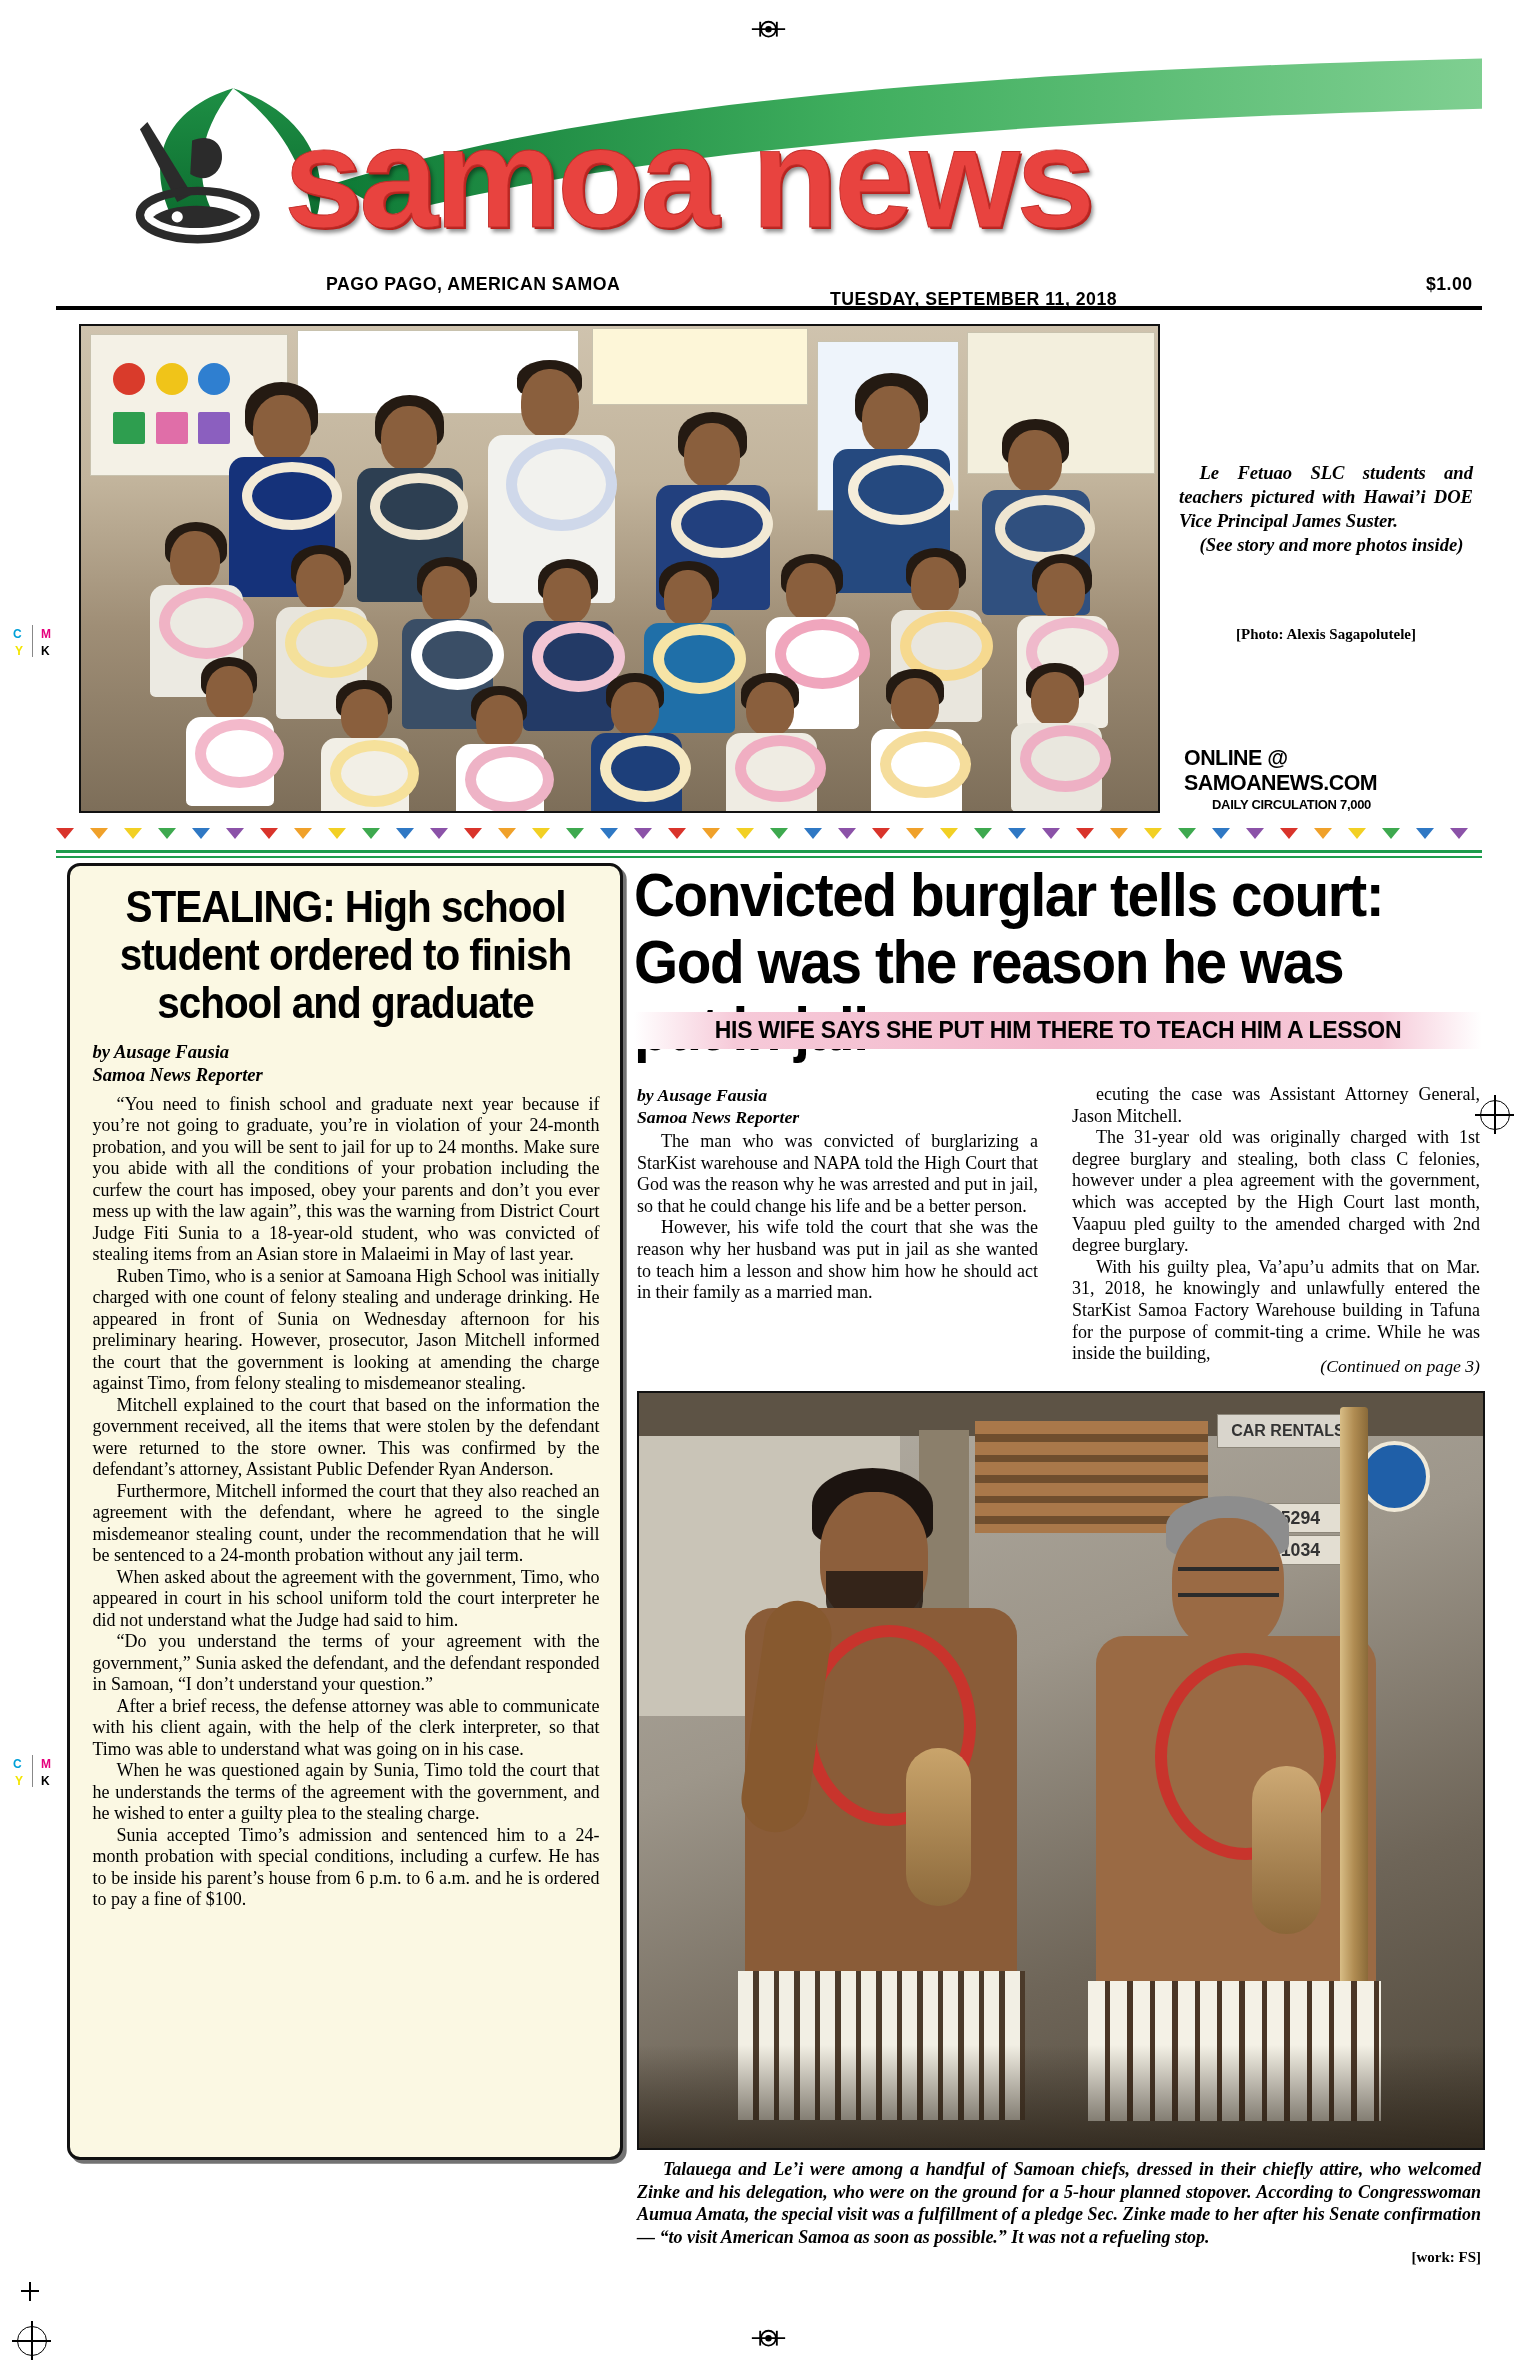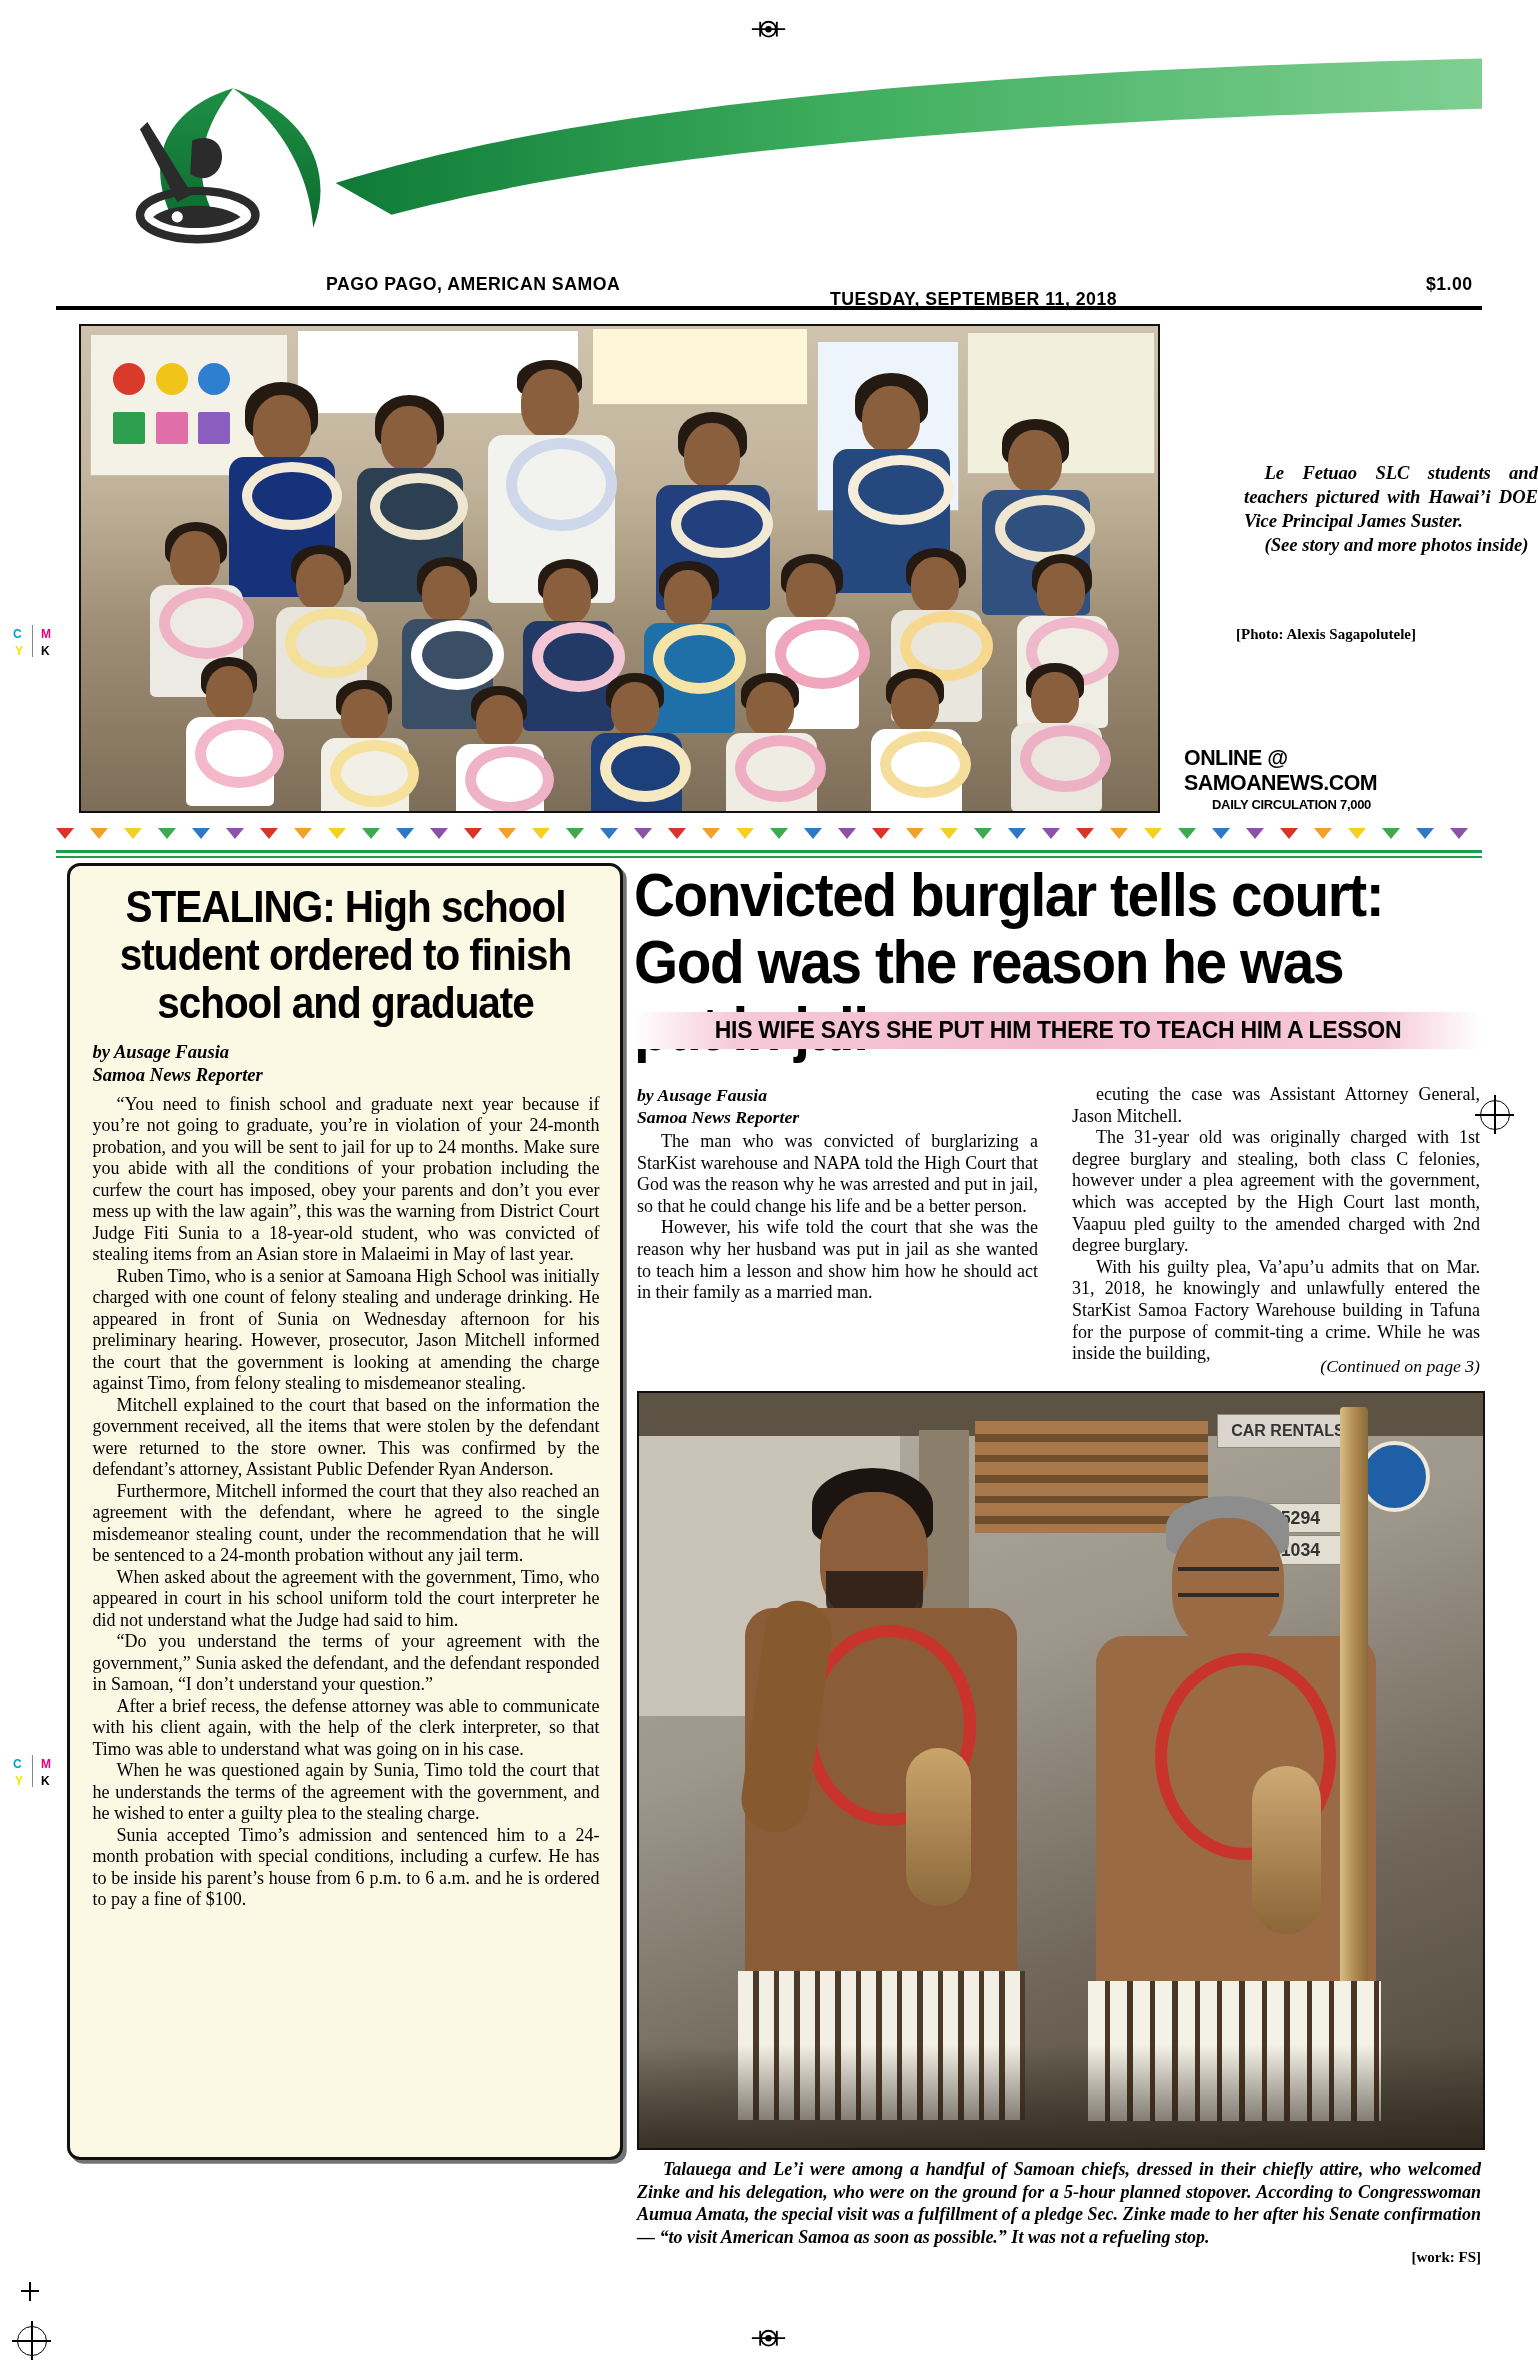--- a/index.html
+++ b/index.html
@@ -51,21 +51,21 @@
      background:linear-gradient(180deg,#cfc3ae 0%,#c2b49c 32%,#9f8e76 62%,#7d6e59 100%);}
   .wallboard{position:absolute;background:#f4f1e6;border:1.9px solid #c8c2ae;}
   .wchip{position:absolute;border-radius:1.9px;}
   .kid,.adult{position:absolute;}
   .head{position:absolute;border-radius:48% 48% 44% 44%;background:#8a5f3d;}
   .hair{position:absolute;border-radius:50% 50% 30% 30%;background:#241a12;}
   .body-sh{position:absolute;border-radius:15px 15px 5.6px 5.6px;}
   .lei{position:absolute;border-radius:50%;}
 
   
-  #photo-caption{position:absolute;left:1244px;top:461px;width:294px;
+  #photo-caption{position:absolute;left:1179px;top:461px;width:294px;
      font-family:"Liberation Serif",serif;font-style:italic;font-weight:bold;
      font-size:18.6px;line-height:24px;text-align:justify;}
   #photo-caption p{margin:0;text-indent:20.5px;}
   #photo-credit{position:absolute;left:1179px;top:626px;width:294px;
      text-align:center;font-family:"Liberation Serif",serif;font-weight:bold;font-size:15px;}
   #online-line{position:absolute;left:1184px;top:746px;width:289px;
      font-family:"Liberation Sans",sans-serif;font-weight:bold;font-size:21.4px;letter-spacing:-0.5px;}
   #circ-line{position:absolute;left:1212px;top:797px;width:270px;
      font-family:"Liberation Sans",sans-serif;font-weight:bold;font-size:13px;letter-spacing:-0.3px;}
 
@@ -191,20 +191,21 @@
   </svg>
 
   <svg id="logo-fish" viewBox="0 0 190 150">
     <path d="M38,18 L86,96 L70,104 L30,26 Z" fill="#2b2b2b"></path>
     <path d="M86,38 C104,30 120,40 118,58 C116,76 98,84 84,74 Z" fill="#2b2b2b"></path>
     <ellipse cx="92" cy="118" rx="62" ry="26" fill="none" stroke="#2b2b2b" stroke-width="9"></ellipse>
     <path d="M44,120 C64,104 116,104 138,120 C116,136 64,136 44,120 Z" fill="#2b2b2b"></path>
     <circle cx="70" cy="120" r="6" fill="#fff"></circle>
   </svg>
 
+  <div id="wordmark">samoa news</div>
 </div>
 
 <div id="dateline">
   <span class="dl-left">PAGO PAGO, AMERICAN SAMOA</span>
   <span class="dl-mid">TUESDAY, SEPTEMBER 11, 2018</span>
   <span class="dl-right">$1.00</span>
   <span class="rule"></span>
 </div>
 
 <div id="topphoto">

